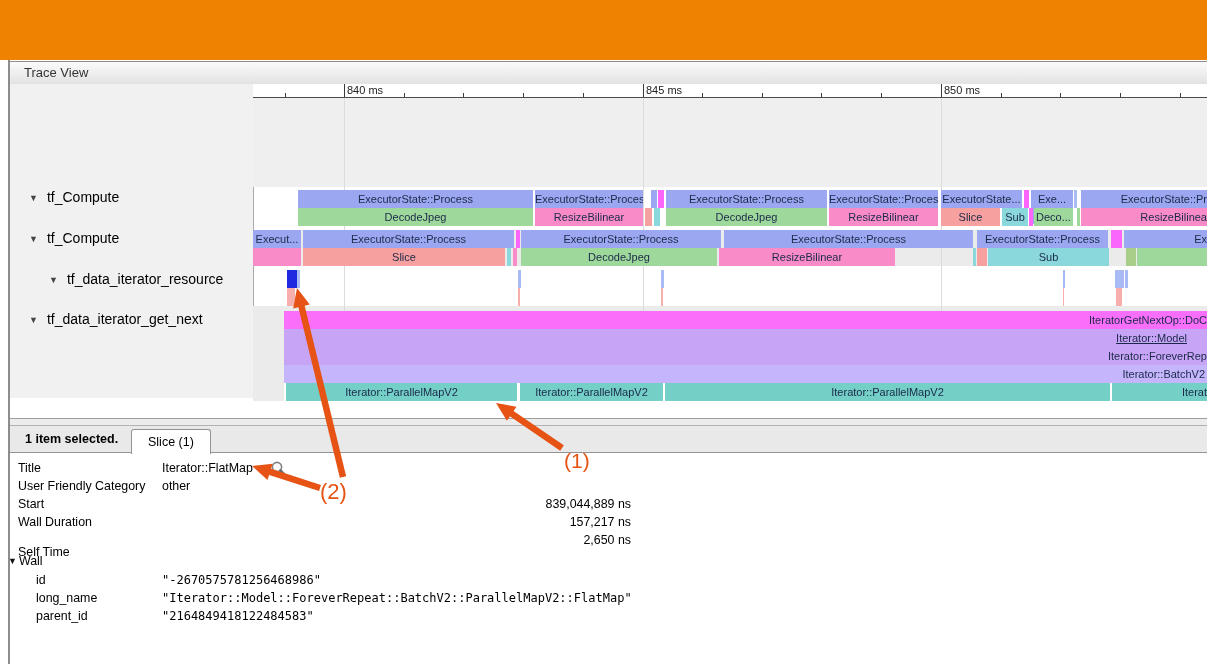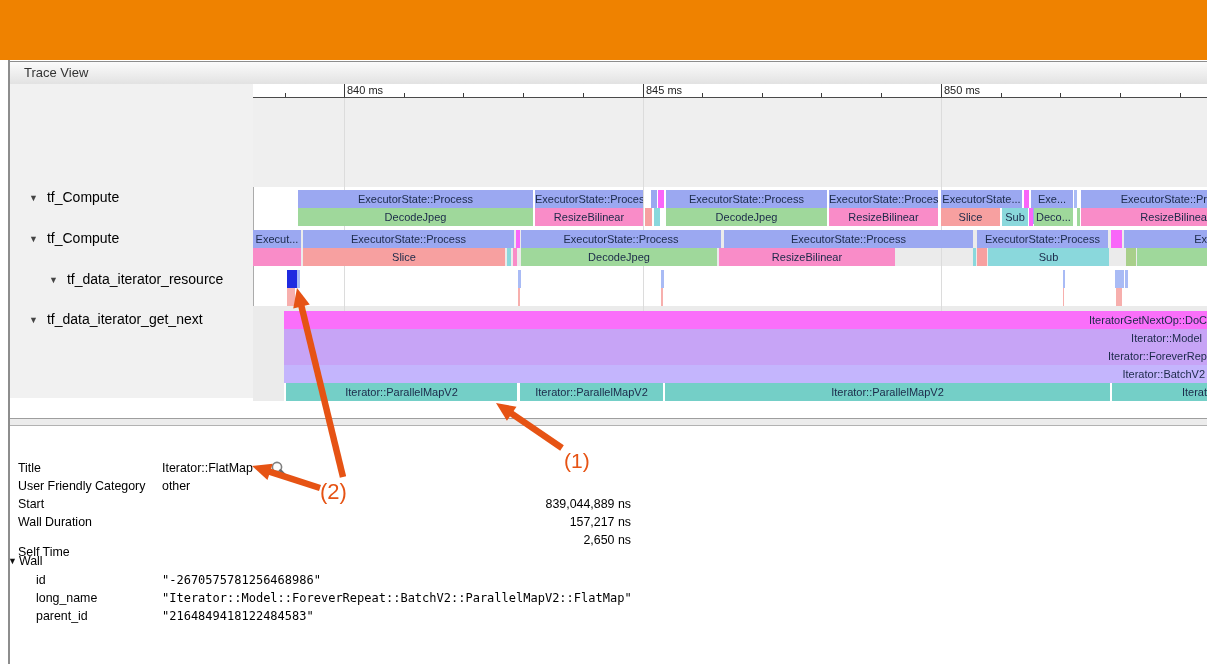--- a/index.html
+++ b/index.html
@@ -139,30 +139,34 @@
       <div class="bar" style="left: 661px; top: 270px; width: 3px; height: 18px; background: rgb(169, 187, 245);"></div>
       <div class="bar" style="left: 1063px; top: 270px; width: 2px; height: 18px; background: rgb(169, 187, 245);"></div>
       <div class="bar" style="left: 1115px; top: 270px; width: 9px; height: 18px; background: rgb(169, 187, 245);"></div>
       <div class="bar" style="left: 1125px; top: 270px; width: 3px; height: 18px; background: rgb(169, 187, 245);"></div>
       <div class="bar" style="left: 287px; top: 288px; width: 8px; height: 18px; background: rgb(247, 175, 173);"></div>
       <div class="bar" style="left: 518px; top: 288px; width: 2px; height: 18px; background: rgb(247, 175, 173);"></div>
       <div class="bar" style="left: 661px; top: 288px; width: 2px; height: 18px; background: rgb(247, 175, 173);"></div>
       <div class="bar" style="left: 1063px; top: 288px; width: 1px; height: 18px; background: rgb(247, 175, 173);"></div>
       <div class="bar" style="left: 1116px; top: 288px; width: 6px; height: 18px; background: rgb(247, 175, 173);"></div>
       <div class="bar r" style="left: 284px; top: 311px; width: 923px; height: 18px; background: rgb(250, 111, 250); padding-right: 0px;">IteratorGetNextOp::DoC</div>
-      <div class="bar r" style="left: 284px; top: 329px; width: 923px; height: 18px; background: rgb(199, 164, 246); padding-right: 5px;">Iterator::Model</div>
+      <div class="bar r" style="left: 284px; top: 329px; width: 923px; height: 18px; background: rgb(199, 164, 246); padding-right: 20px; text-decoration: underline;">Iterator::Model</div>
       <div class="bar r" style="left: 284px; top: 347px; width: 923px; height: 18px; background: rgb(199, 164, 246); padding-right: 0px;">Iterator::ForeverRep</div>
       <div class="bar r" style="left: 284px; top: 365px; width: 923px; height: 18px; background: #c4b5fd; padding-right: 2px;">Iterator::BatchV2</div>
       <div class="bar" style="left: 286px; top: 383px; width: 231px; height: 18px; background: rgb(116, 207, 199);">Iterator::ParallelMapV2</div>
       <div class="bar" style="left: 520px; top: 383px; width: 143px; height: 18px; background: rgb(116, 207, 199);">Iterator::ParallelMapV2</div>
       <div class="bar" style="left: 665px; top: 383px; width: 445px; height: 18px; background: rgb(116, 207, 199);">Iterator::ParallelMapV2</div>
       <div class="bar r" style="left: 1112px; top: 383px; width: 95px; height: 18px; background: rgb(116, 207, 199); padding-right: 0px;">Iterat</div>
     </div>
 
   <div class="a splitter"></div>
+  <div class="a phead">
+    <div class="summary">1 item selected.</div>
+    <div class="tab">Slice (1)</div>
+  </div>
   <div id="detail">
       <div class="flabel" style="top: 459px;">Title</div>
       <div class="fvalue" style="top: 459px;">Iterator::FlatMap</div>
       <div class="a mag" style="left: 270px; top: 460px;"><svg width="17" height="17">
           <circle cx="7" cy="7" r="4.6" fill="#fcfcfc" stroke="#808080" stroke-width="1.6"></circle>
           <line x1="10.4" y1="10.4" x2="14.6" y2="14.6" stroke="#6a6a6a" stroke-width="2.6" stroke-linecap="round"></line>
         </svg></div>
       <div class="flabel" style="top: 477px;">User Friendly Category</div>
       <div class="fvalue" style="top: 477px;">other</div>
       <div class="flabel" style="top: 495px;">Start</div>

